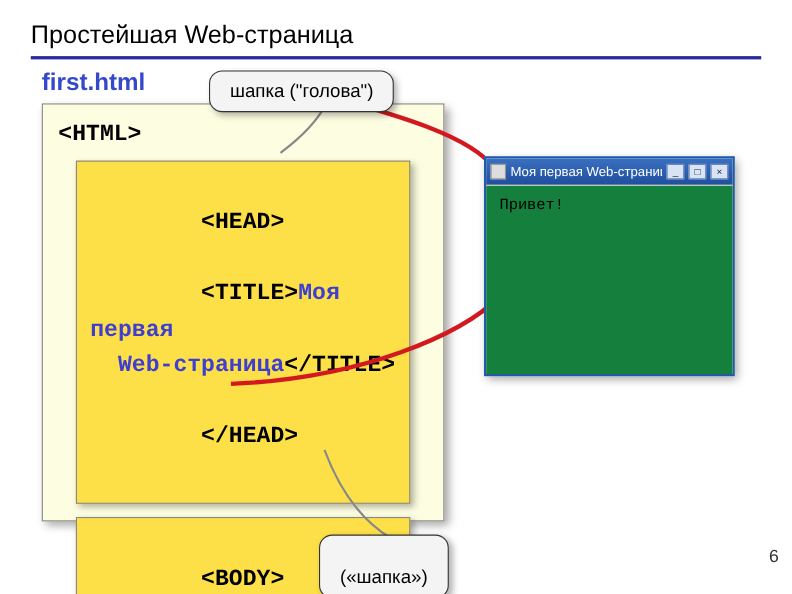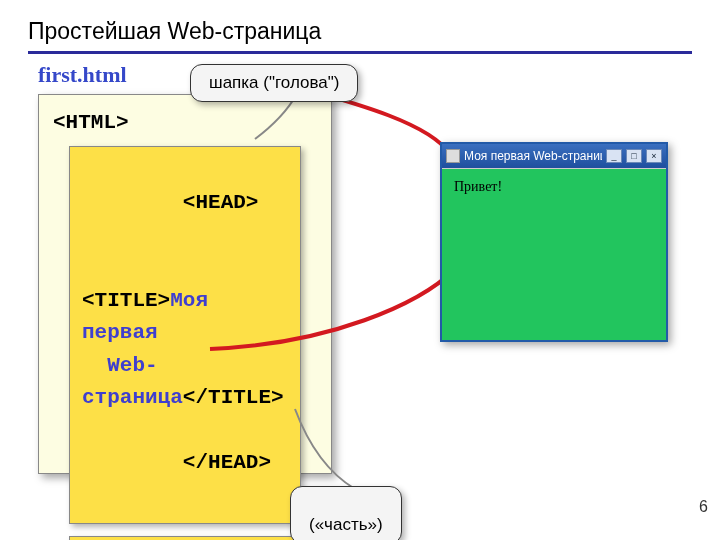--- a/index.html
+++ b/index.html
@@ -1,23 +1,23 @@
 <!DOCTYPE html>
 <html><head>
 <meta charset="utf-8">
 <style>
   * { box-sizing: border-box; margin: 0; padding: 0; }
   body { width: 720px; height: 540px; background: #fff; font-family: Arial, sans-serif; position: relative; overflow: hidden; }
   .slide-title { font-size: 23px; font-weight: normal; color: #000; padding: 18px 28px 6px; }
   .underline { height: 3px; background: #2a2a9a; margin: 0 28px 8px; }
-  .filename { font-family: Liberation Serif, serif; font-size: 22px; font-weight: bold; color: #3548c9; padding: 0 38px 6px; }
+  .filename { font-family: Liberation Sans, sans-serif; font-size: 22px; font-weight: bold; color: #3548c9; padding: 0 38px 6px; }
   .stage { position: relative; width: 720px; height: 430px; }
 
   .outer-box {
-    position: absolute; left: 38px; top: 0; width: 294px; height: 380px;
+    position: absolute; left: 38px; top: 0; width: 366px; height: 380px;
     background: #fdfde2; border: 1px solid #888; box-shadow: 4px 4px 8px rgba(0,0,0,.35);
     padding: 12px 14px;
   }
   .inner-box {
     background: #fde047; border: 1px solid #888; box-shadow: 3px 3px 6px rgba(0,0,0,.3);
     padding: 8px 12px 10px; margin: 6px 16px 12px;
   }
   .code { font-family: "Courier New", monospace; font-size: 21px; font-weight: bold; line-height: 1.55; white-space: pre-wrap; }
   .tag { color: #000; }
   .title-text { color: #3f3fcf; }
@@ -37,21 +37,21 @@
   .titlebar {
     height: 24px; background: linear-gradient(#3a6fbf,#1f4f9e); color: #fff;
     display: flex; align-items: center; font-size: 12px; padding: 0 4px; gap: 4px;
   }
   .titlebar .t-icon { width: 14px; height: 14px; background: #ddd; border: 1px solid #999; }
   .titlebar .t-text { flex: 1; overflow: hidden; white-space: nowrap; }
   .winbtn { width: 16px; height: 14px; background: #d9e3f3; border: 1px solid #6a88b8; font-size: 9px; line-height: 12px; text-align: center; color: #123; font-family: Arial; }
   .menubar { display: flex; gap: 12px; padding: 3px 8px; font-size: 11px; background: #eef2f8; border-bottom: 1px solid #b6c4de; align-items: center; }
   .menubar .more { font-weight: bold; }
   .menubar .ie-icon { margin-left: auto; width: 20px; height: 18px; background: #2b3b6f; border: 1px solid #18254a; }
-  .viewport { flex: 1; background: #22c55e; padding: 10px 12px; font-family: Liberation Serif, serif; font-size: 14px; border-top: 1px solid #ccc; }
+  .viewport { flex: 1; background: #15803d; padding: 10px 12px; font-family: Liberation Mono, monospace; font-size: 14px; border-top: 1px solid #ccc; }
 
   svg.arrows { position: absolute; left: 0; top: 0; width: 720px; height: 430px; pointer-events: none; }
 
   .pagenum { position: absolute; right: 12px; bottom: 8px; font-size: 16px; color: #333; }
 </style>
 </head>
 <body>
 
 <div class="slide-title">Простейшая Web-страница</div>
 <div class="underline"></div>
@@ -86,21 +86,21 @@
     <polygon points="450,60 440,48 458,52" fill="#d31920"></polygon>
     <path d="M 210 255 C 330 250, 420 210, 455 175" stroke="#d31920" stroke-width="4" fill="none"></path>
     <polygon points="455,175 440,176 450,189" fill="#d31920"></polygon>
     <path d="M 300 -6 C 290 15, 275 30, 255 45" stroke="#888" stroke-width="2" fill="none"></path>
     <path d="M 355 395 C 330 380, 310 355, 295 315" stroke="#888" stroke-width="2" fill="none"></path>
   </svg>
 
   <div class="callout c1">шапка ("голова")</div>
   <div class="callout c2">
     <br>
-    <span>(«часть»)</span>
+    <span>(«шапка»)</span>
   </div>
 
   <div class="browser">
     <div class="titlebar">
       <div class="t-icon"></div>
       <div class="t-text">Моя первая Web-страница ...</div>
       <div class="winbtn">_</div>
       <div class="winbtn">□</div>
       <div class="winbtn">×</div>
     </div>

